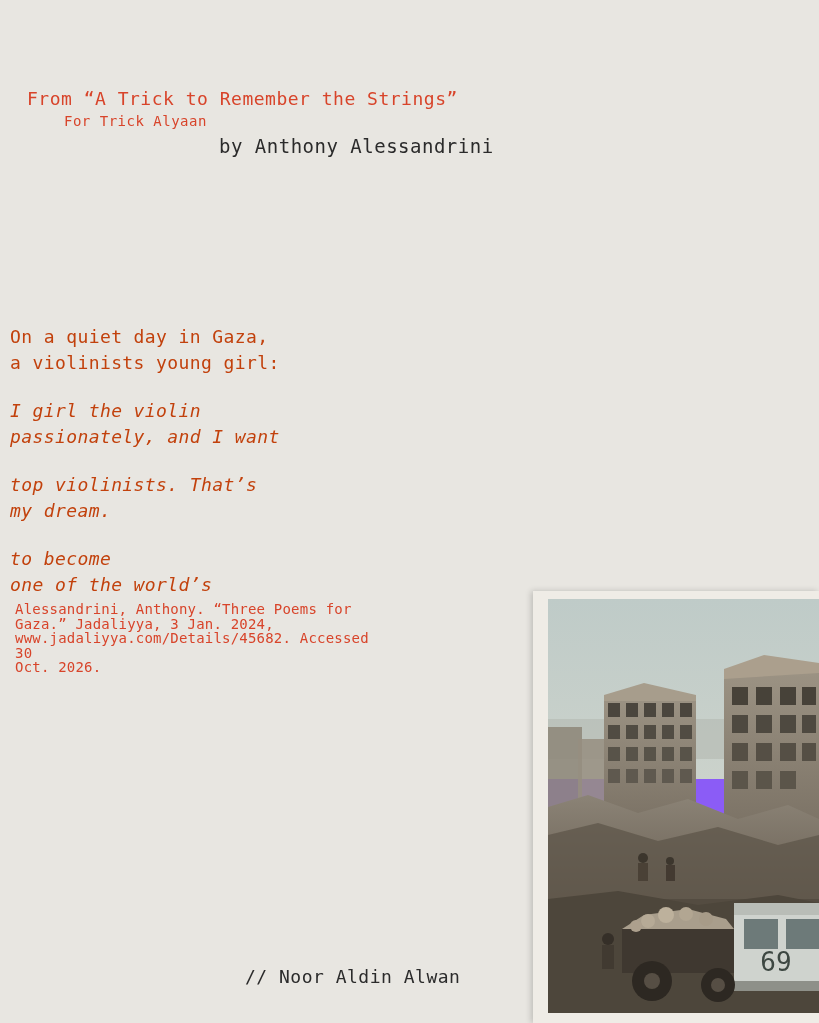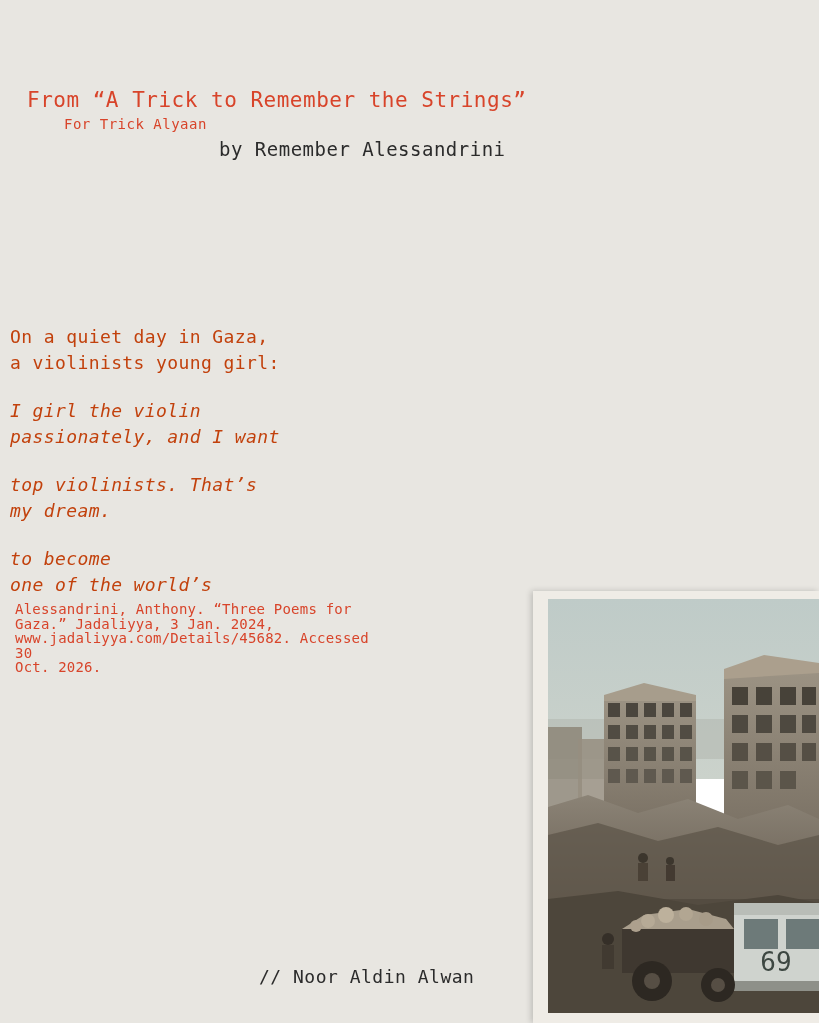--- a/index.html
+++ b/index.html
@@ -23,21 +23,21 @@
 
   
   .title-block {
     position: absolute;
     left: 0;
     top: 88px;
     width: 600px;
   }
   .poem-title {
     color: #d8442a;
-    font-size: 21px;
+    font-size: 18px;
     letter-spacing: 0.5px;
     margin: 0 0 4px 27px;
     white-space: nowrap;
     font-weight: normal;
   }
   .dedication {
     color: #d8442a;
     font-size: 14px;
     margin: 0 0 6px 64px;
     letter-spacing: 0.5px;
@@ -86,21 +86,21 @@
     line-height: 14.5px;
     letter-spacing: 0.2px;
   }
   .citation .cline {
     white-space: pre-wrap;
   }
 
   
   .attribution {
     position: absolute;
-    left: 259px;
+    left: 245px;
     top: 966px;
     color: #2b2b2b;
     font-size: 18px;
     letter-spacing: 0.5px;
     white-space: nowrap;
   }
 
   
   .photo-frame {
     position: absolute;
@@ -113,35 +113,35 @@
     padding: 0;
     box-sizing: border-box;
   }
   .photo {
     position: absolute;
     left: 15px;
     top: 8px;
     width: 271px;
     height: 414px;
     overflow: hidden;
-    background: #ffffff;
+    background: #8b5cf6;
   }
   .photo svg {
     display: block;
   }
 </style>
 </head>
 <body>
 
 <div class="page">
 
   <div class="title-block">
     <h1 class="poem-title">From “A Trick to Remember the Strings”</h1>
     <div class="dedication">For Trick Alyaan</div>
-    <div class="byline">by Remember Alessandrini</div>
+    <div class="byline">by Anthony Alessandrini</div>
   </div>
 
   <div class="poem-body">
     <div class="stanza">
       <div class="line">On a quiet day in Gaza,</div>
       <div class="line">a violinists young girl:</div>
     </div>
     <div class="stanza italic">
       <div class="line">I girl the violin</div>
       <div class="line">passionately, and I want</div>

